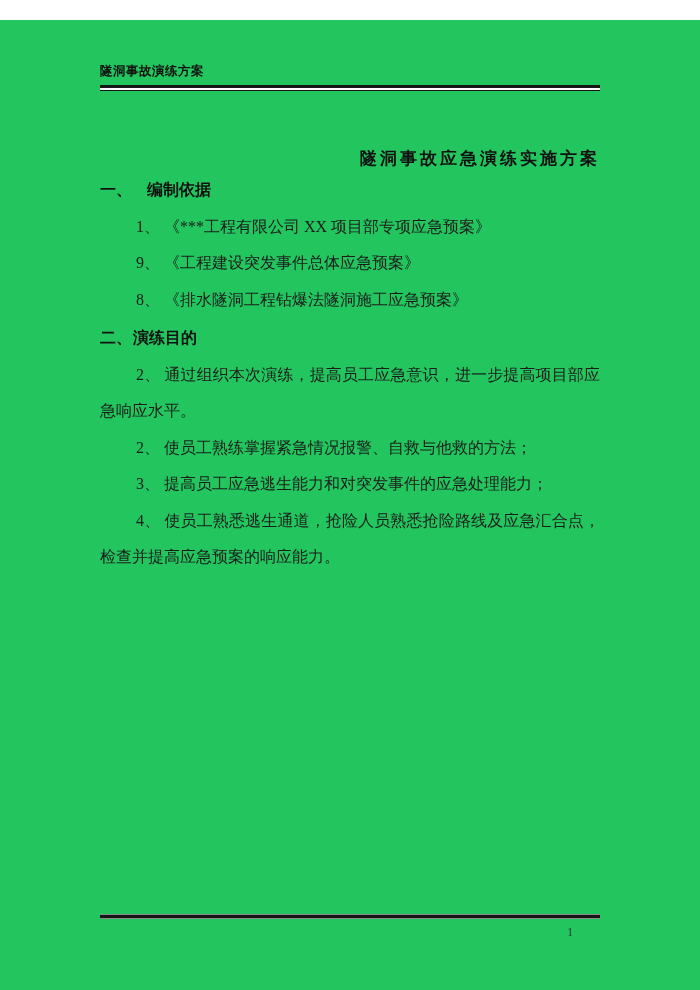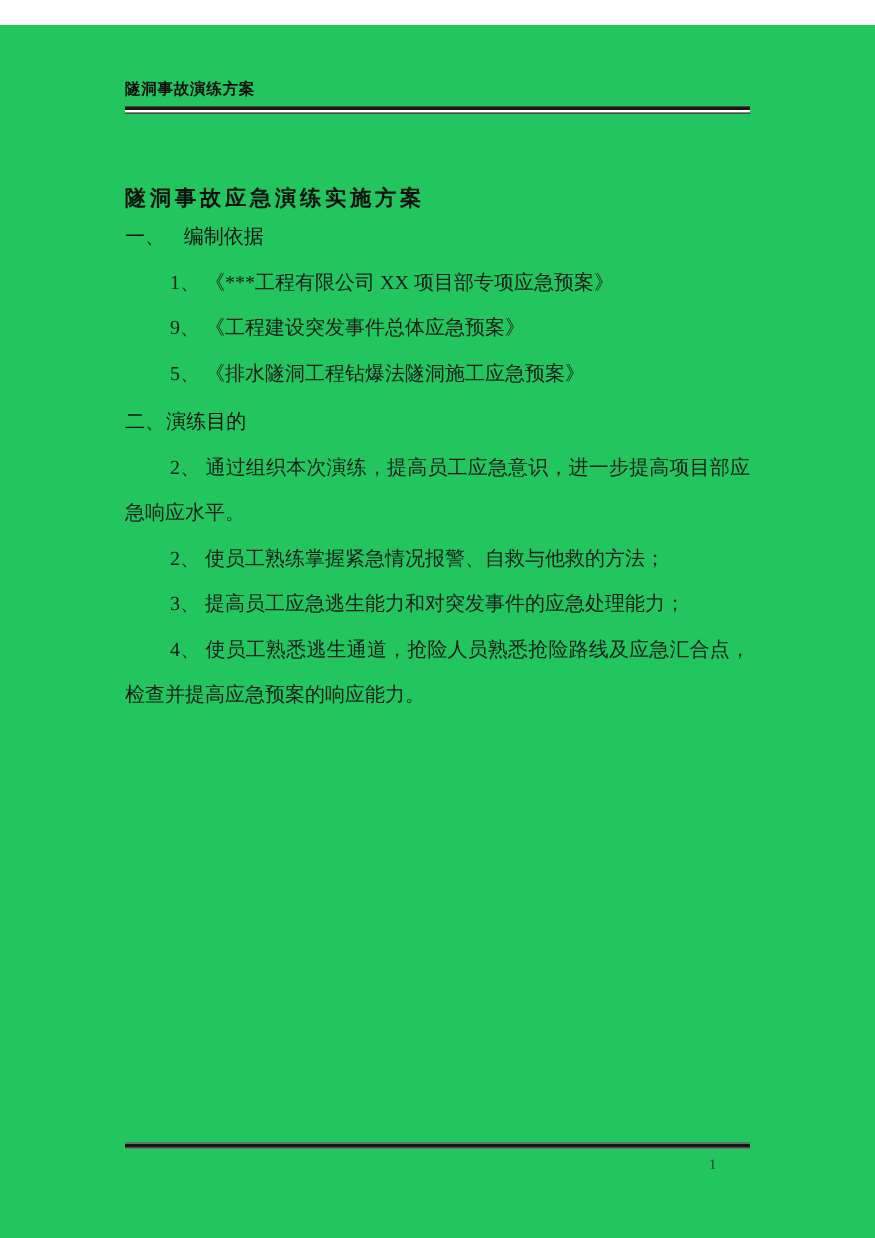--- a/index.html
+++ b/index.html
@@ -32,21 +32,21 @@
   .doc-header-rule {
     margin-top: 5px;
     height: 2px;
     border-top: 3px solid #161616;
     border-bottom: 1px solid #161616;
     background: #ffffff;
   }
   
   .doc-title {
     margin: 57px 0 0 0;
-    text-align: left;
+    text-align: right;
     font-family: "Liberation Sans", "DejaVu Sans", sans-serif;
     font-size: 17px;
     line-height: 22px;
     font-weight: bold;
     letter-spacing: 3px;
     color: #111;
   }
   
   .para {
     margin: 0;
@@ -57,21 +57,21 @@
     color: #1c1c1c;
   }
   .para.intro {
     margin-top: 44px;
   }
   .sec-heading {
     margin: 2px 0 0 0;
     font-family: "Liberation Sans", "DejaVu Sans", sans-serif;
     font-size: 16px;
     line-height: 36.5px;
-    font-weight: normal;
+    font-weight: bold;
     color: #111;
   }
   .sec-heading .heading-no.wide-gap {
     margin-right: 15px;
   }
   .sec-heading .heading-no.narrow-gap {
     margin-right: 1px;
   }
   
   .doc-footer-rule {
@@ -105,21 +105,21 @@
 
     <h1 class="doc-title">隧洞事故应急演练实施方案</h1>
 
 
     <div class="section">
       <h2 class="sec-heading">
         <span class="heading-no wide-gap">一、</span><span>编制依据</span>
       </h2>
       <p class="para">1、 《***工程有限公司 XX 项目部专项应急预案》</p>
       <p class="para">9、 《工程建设突发事件总体应急预案》</p>
-      <p class="para">5、 《排水隧洞工程钻爆法隧洞施工应急预案》</p>
+      <p class="para">8、 《排水隧洞工程钻爆法隧洞施工应急预案》</p>
     </div>
 
     <div class="section">
       <h2 class="sec-heading">
         <span class="heading-no narrow-gap">二、</span><span>演练目的</span>
       </h2>
       <p class="para">2、 通过组织本次演练，提高员工应急意识，进一步提高项目部应急响应水平。</p>
       <p class="para">2、 使员工熟练掌握紧急情况报警、自救与他救的方法；</p>
       <p class="para">3、 提高员工应急逃生能力和对突发事件的应急处理能力；</p>
       <p class="para">4、 使员工熟悉逃生通道，抢险人员熟悉抢险路线及应急汇合点，检查并提高应急预案的响应能力。</p>

